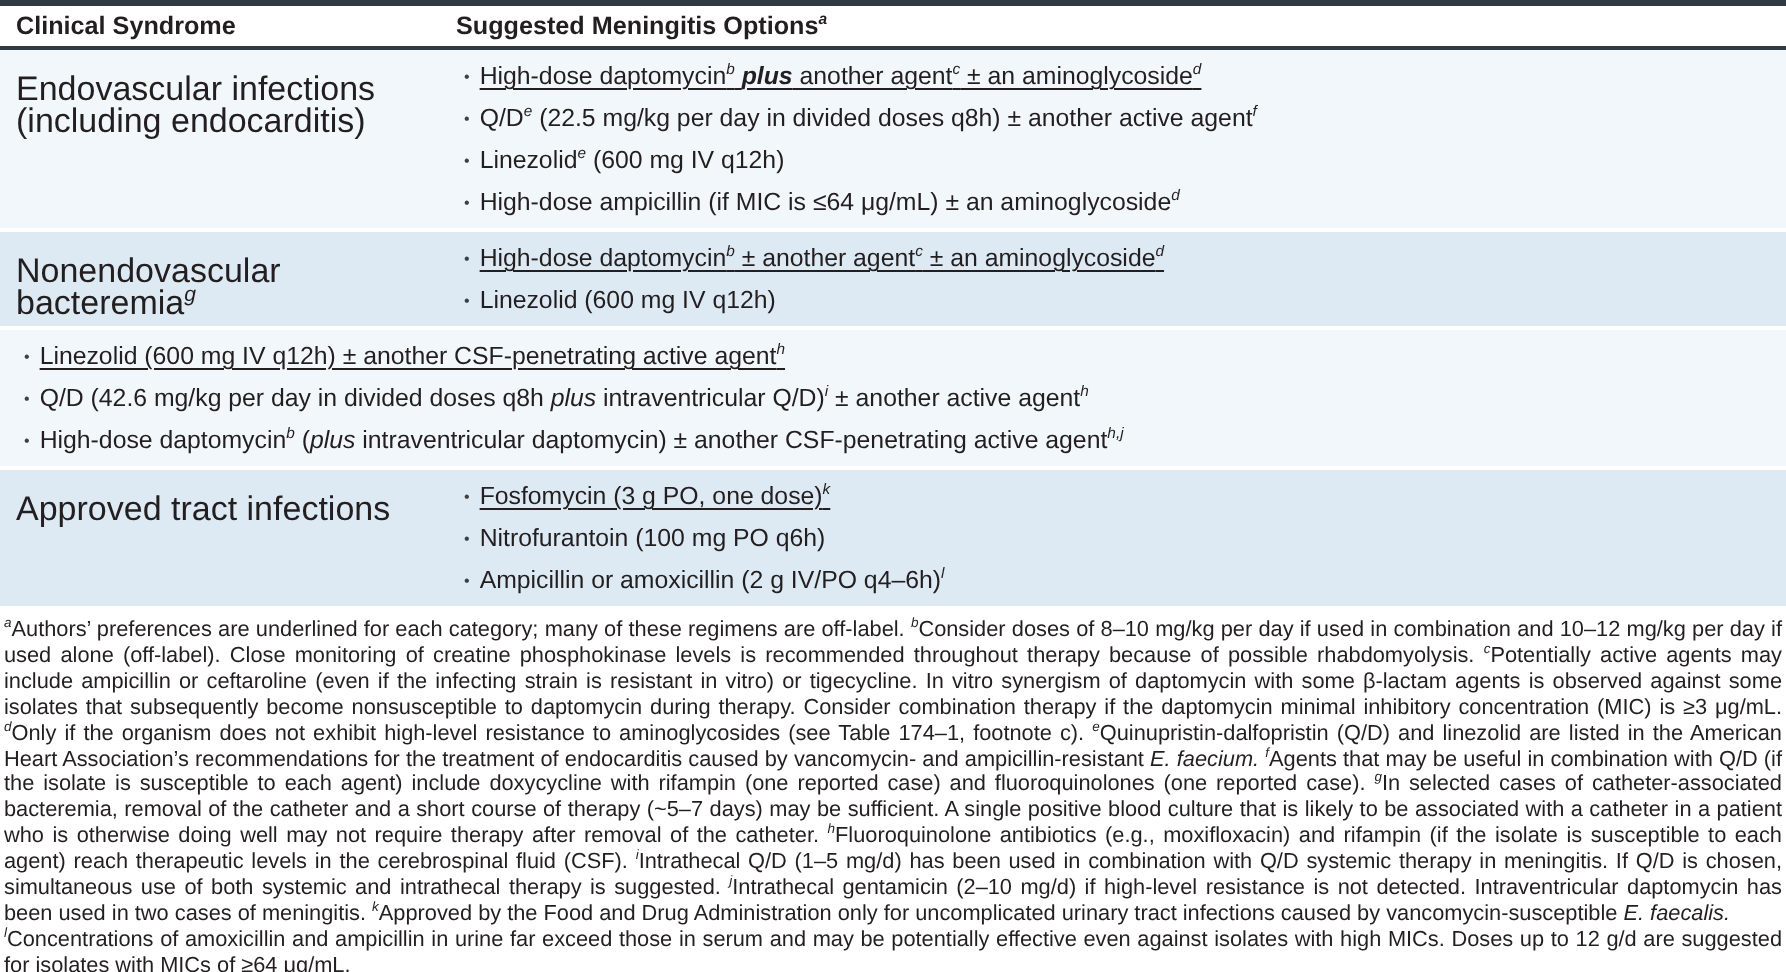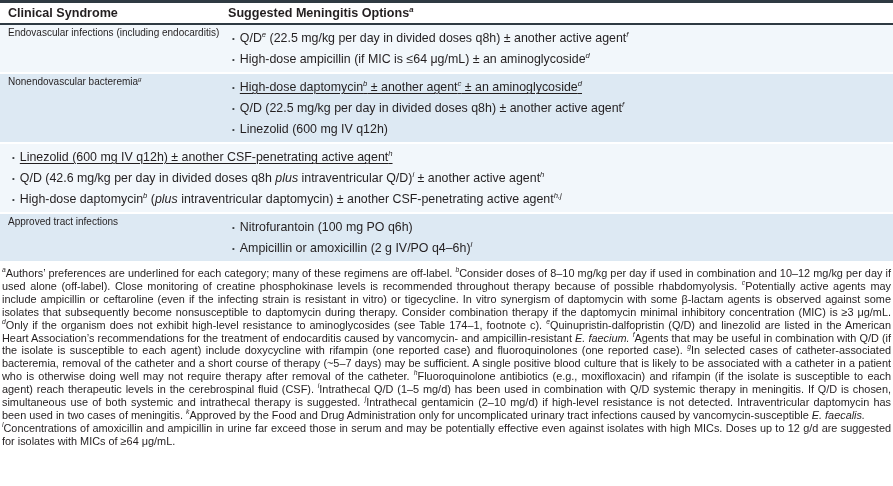--- a/index.html
+++ b/index.html
@@ -34,23 +34,23 @@
   .row{
     display:flex;
     border-bottom:2px solid #ffffff;
   }
   .row.light{background:var(--row-light);}
   .row.blue{background:var(--row-blue);}
   .cell{padding-top:3px;padding-bottom:2px;}
   .syn{
     width:212px;flex:none;
     padding-left:8px;
-    font-size:10px;
+    font-size:17px;
     line-height:16px;
-    padding-top:0;
+    padding-top:12px;
   }
   .opts{flex:1;padding-left:8px;}
   .opt{
     font-size:12.4px;
     line-height:20px;
     white-space:nowrap;
     padding-left:14px;
     text-indent:-10px;
   }
   .blt{
@@ -85,41 +85,43 @@
 
 <div class="table">
   <div class="hdr-row">
     <div class="hdr-cell hdr-c1">Clinical Syndrome</div>
     <div class="hdr-cell hdr-c2"><span>Suggested Meningitis Options</span><sup>a</sup></div>
   </div>
   <div id="table-body">
       <div class="row light">
         <div class="cell syn"><span>Endovascular infections (including endocarditis)</span></div>
         <div class="cell opts">
+          <div class="opt"><span class="blt">•</span><span class="uline"><span>High-dose daptomycin</span><sup>b</sup><span> </span><span class="sg-i sg-b">plus</span><span> another agent</span><sup>c</sup><span> ± an aminoglycoside</span><sup>d</sup></span></div>
           <div class="opt"><span class="blt">•</span><span><span>Q/D</span><sup>e</sup><span> (22.5 mg/kg per day in divided doses q8h) ± another active agent</span><sup>f</sup></span></div>
+          <div class="opt"><span class="blt">•</span><span><span>Linezolid</span><sup>e</sup><span> (600 mg IV q12h)</span></span></div>
           <div class="opt"><span class="blt">•</span><span><span>High-dose ampicillin (if MIC is ≤64 μg/mL) ± an aminoglycoside</span><sup>d</sup></span></div>
         </div>
       </div>
       <div class="row blue">
         <div class="cell syn"><span>Nonendovascular bacteremia</span><sup>g</sup></div>
         <div class="cell opts">
           <div class="opt"><span class="blt">•</span><span class="uline"><span>High-dose daptomycin</span><sup>b</sup><span> ± another agent</span><sup>c</sup><span> ± an aminoglycoside</span><sup>d</sup></span></div>
-          <div class="opt"><span class="blt">•</span><span><span>Q/D (22.5 mg/kg per day in divided doses q8h) ± another active agent</span><sup>f</sup></span></div>
           <div class="opt"><span class="blt">•</span><span><span>Linezolid (600 mg IV q12h)</span></span></div>
         </div>
       </div>
       <div class="row light">
         <div class="cell opts">
           <div class="opt"><span class="blt">•</span><span class="uline"><span>Linezolid (600 mg IV q12h) ± another CSF-penetrating active agent</span><sup>h</sup></span></div>
           <div class="opt"><span class="blt">•</span><span><span>Q/D (42.6 mg/kg per day in divided doses q8h </span><span class="sg-i">plus</span><span> intraventricular Q/D)</span><sup>i</sup><span> ± another active agent</span><sup>h</sup></span></div>
           <div class="opt"><span class="blt">•</span><span><span>High-dose daptomycin</span><sup>b</sup><span> (</span><span class="sg-i">plus</span><span> intraventricular daptomycin) ± another CSF-penetrating active agent</span><sup>h,j</sup></span></div>
         </div>
       </div>
       <div class="row blue">
         <div class="cell syn"><span>Approved tract infections</span></div>
         <div class="cell opts">
+          <div class="opt"><span class="blt">•</span><span class="uline"><span>Fosfomycin (3 g PO, one dose)</span><sup>k</sup></span></div>
           <div class="opt"><span class="blt">•</span><span><span>Nitrofurantoin (100 mg PO q6h)</span></span></div>
           <div class="opt"><span class="blt">•</span><span><span>Ampicillin or amoxicillin (2 g IV/PO q4–6h)</span><sup>l</sup></span></div>
         </div>
       </div>
     </div>
   <p class="fnotes" id="footnotes"><sup>a</sup><span>Authors’ preferences are underlined for each category; many of these regimens are off-label. </span><sup>b</sup><span>Consider doses of 8–10 mg/kg per day if used in combination and 10–12 mg/kg per day if used alone (off-label). Close monitoring of creatine phosphokinase levels is recommended throughout therapy because of possible rhabdomyolysis. </span><sup>c</sup><span>Potentially active agents may include ampicillin or ceftaroline (even if the infecting strain is resistant in vitro) or tigecycline. In vitro synergism of daptomycin with some β-lactam agents is observed against some isolates that subsequently become nonsusceptible to daptomycin during therapy. Consider combination therapy if the daptomycin minimal inhibitory concentration (MIC) is ≥3 μg/mL. </span><sup>d</sup><span>Only if the organism does not exhibit high-level resistance to aminoglycosides (see Table 174–1, footnote c). </span><sup>e</sup><span>Quinupristin-dalfopristin (Q/D) and linezolid are listed in the American Heart Association’s recommendations for the treatment of endocarditis caused by vancomycin- and ampicillin-resistant </span><span class="sg-i">E. faecium.</span><span>  </span><sup>f</sup><span>Agents that may be useful in combination with Q/D (if the isolate is susceptible to each agent) include doxycycline with rifampin (one reported case) and fluoroquinolones (one reported case).  </span><sup>g</sup><span>In selected cases of catheter-associated bacteremia, removal of the catheter and a short course of therapy (~5–7 days) may be sufficient. A single positive blood culture that is likely to be associated with a catheter in a patient who is otherwise doing well may not require therapy after removal of the catheter.  </span><sup>h</sup><span>Fluoroquinolone antibiotics (e.g., moxifloxacin) and rifampin (if the isolate is susceptible to each agent) reach therapeutic levels in the cerebrospinal fluid (CSF).  </span><sup>i</sup><span>Intrathecal Q/D (1–5 mg/d) has been used in combination with Q/D systemic therapy in meningitis. If Q/D is chosen, simultaneous use of both systemic and intrathecal therapy is suggested.  </span><sup>j</sup><span>Intrathecal gentamicin (2–10 mg/d) if high-level resistance is not detected. Intraventricular daptomycin has been used in two cases of meningitis.  </span><sup>k</sup><span>Approved by the Food and Drug Administration only for uncomplicated urinary tract infections caused by vancomycin-susceptible </span><span class="sg-i">E. faecalis.</span><br><sup>l</sup><span>Concentrations of amoxicillin and ampicillin in urine far exceed those in serum and may be potentially effective even against isolates with high MICs. Doses up to 12 g/d are suggested for isolates with MICs of ≥64 μg/mL.</span></p>
 </div>
 
 </body></html>

